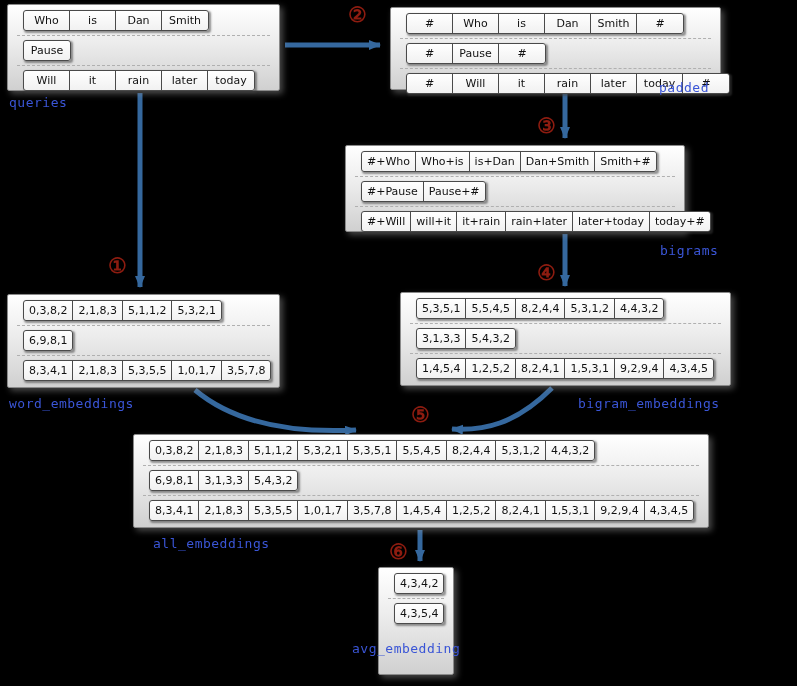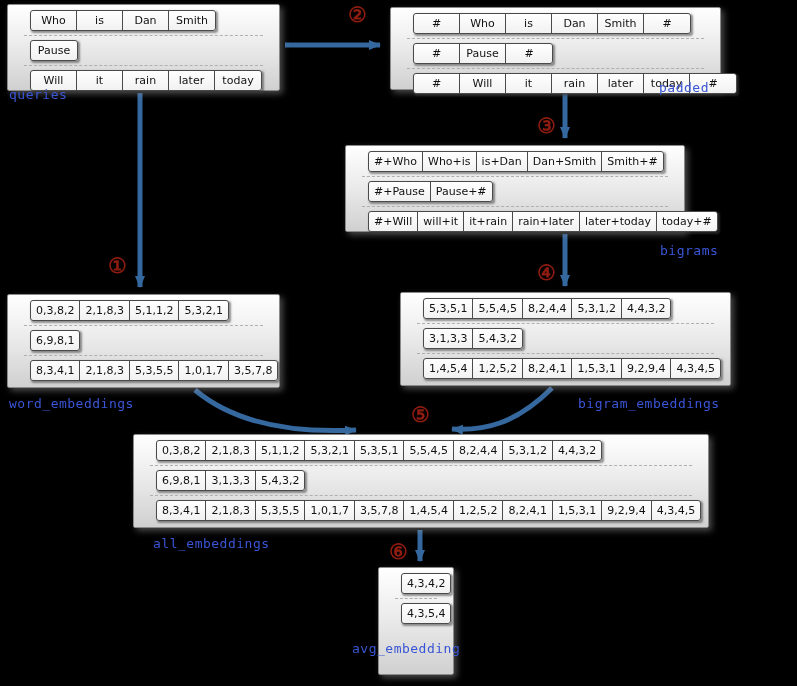--- a/index.html
+++ b/index.html
@@ -6,21 +6,21 @@
   html,body { background:#000; }
   body { font-family:"DejaVu Sans","Liberation Sans",sans-serif; }
   .stage { position:relative; width:797px; height:686px; background:#000; overflow:hidden; }
 
   .panel {
     position:absolute;
     background:linear-gradient(180deg,#ffffff 0%,#ececec 45%,#d0d0d0 100%);
     border:1px solid #8a8a8a;
     border-radius:2px;
     box-shadow:3px 3px 6px rgba(160,160,160,0.45);
-    padding:1px 16px;
+    padding:1px 9px;
   }
   .row { padding:4px 6px; border-bottom:1px dashed #b0b0b0; line-height:0; }
   .row:last-child { border-bottom:none; }
   .cells {
     display:inline-flex;
     border:1px solid #4a4a4a;
     border-radius:3px;
     background:linear-gradient(180deg,#ffffff,#f1f1f1);
     box-shadow:1.5px 1.5px 2px rgba(60,60,60,0.55);
     overflow:hidden;
@@ -55,21 +55,21 @@
   }
 
   #p-queries { left:7px;   top:4px;   width:273px; height:87px; }
   #p-padded  { left:390px; top:7px;   width:331px; height:83px; }
   #p-bigrams { left:345px; top:145px; width:340px; height:87px; }
   #p-word    { left:7px;   top:294px; width:273px; height:94px; }
   #p-bigemb  { left:400px; top:292px; width:331px; height:94px; }
   #p-all     { left:133px; top:434px; width:576px; height:94px; }
   #p-avg     { left:378px; top:567px; width:76px;  height:108px; }
 
-  #l-queries { left:9px;   top:87px;text-align:right; }
+  #l-queries { left:9px;   top:95px;text-align:right; }
   #l-padded  { left:659px; top:80px; }
   #l-bigrams { left:660px; top:243px; }
   #l-word    { left:9px;   top:396px; }
   #l-bigemb  { left:578px; top:396px; }
   #l-all     { left:153px; top:536px; }
   #l-avg     { left:352px; top:641px; }
 
   #s1 { left:108px; top:255px; }
   #s2 { left:348px; top:4px;   }
   #s3 { left:537px; top:115px; }

